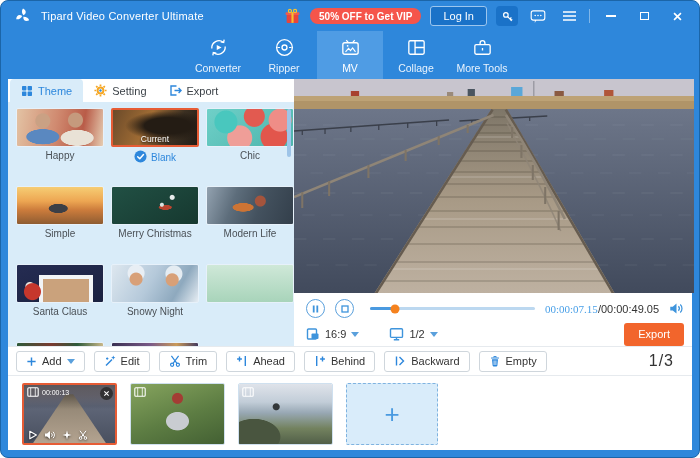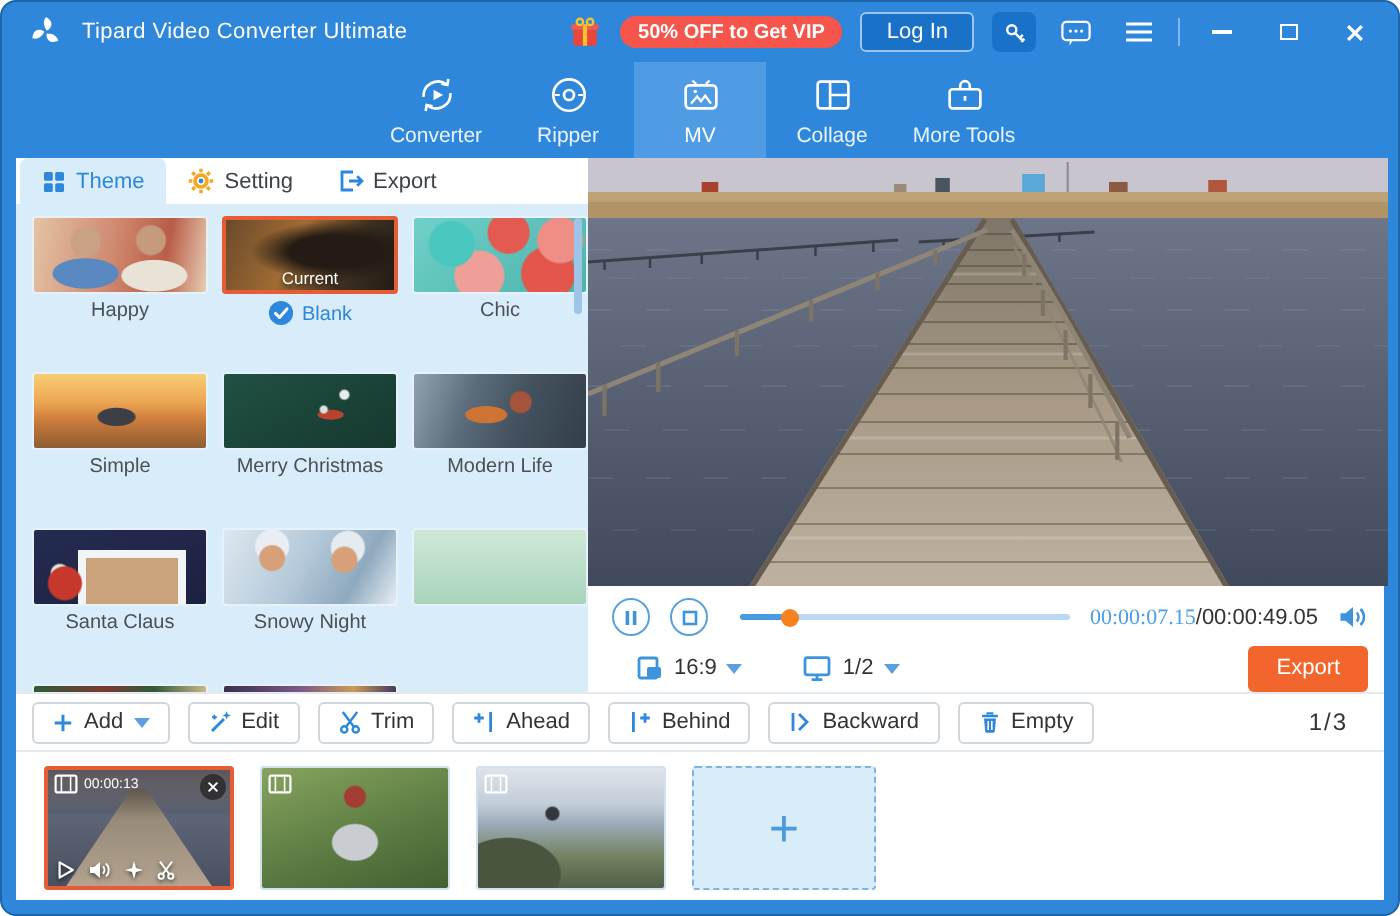--- a/index.html
+++ b/index.html
@@ -112,35 +112,35 @@
   .ctrl-row1 { height:27px; display:flex; align-items:center; padding:4px 10px 0 12px; gap:10px; }
   .circ-btn { width:19px; height:19px; border-radius:50%; border:1.4px solid #5aa0dc; background:#fff;
               display:flex; align-items:center; justify-content:center; cursor:pointer; flex:0 0 auto; }
   .slider { width:165px; height:3px; background:#bcd8f0; border-radius:2px; position:relative;
             margin-left:6px; cursor:pointer; }
   .slider-fill { position:absolute; left:0; top:0; height:3px; width:15%; background:#4a9ae0; border-radius:2px; }
   .knob { position:absolute; left:15%; top:50%; transform:translate(-50%,-50%); width:9px; height:9px;
           border-radius:50%; background:#f5821e; cursor:pointer; }
   .time { margin-left:auto; font-size:11px; color:#333; white-space:nowrap; }
   .time .cur { color:#4aa0e8;font-family:Liberation Serif, serif; }
-  .ctrl-row2 { height:26px; display:flex; align-items:center; padding:2px 10px 0 12px; gap:6px;margin-left:12px; }
+  .ctrl-row2 { height:26px; display:flex; align-items:center; padding:2px 10px 0 12px; gap:6px; }
   .sel-group { display:flex; align-items:center; gap:5px; background:none; border:none;
                font-size:11px; color:#333; cursor:pointer; }
   .caret { width:0; height:0; border-left:4px solid transparent; border-right:4px solid transparent;
            border-top:5px solid #5aa0dc; }
   .export-btn { margin-left:auto; background:#f2652c; color:#fff; border:none; border-radius:3px;
                 height:23px; padding:0 14px; font-size:11px; cursor:pointer; }
 
   
   .bottombar { height:29px; margin:0 7px; background:#fff; border-top:1px solid #e6eaee;
                display:flex; align-items:center; gap:9px; padding:0 8px; flex:0 0 auto; }
   .tbtn { height:21px; border:1px solid #cfd6dc; background:#fff; border-radius:3px; display:flex;
           align-items:center; gap:5px; padding:0 9px; font-size:11px; color:#333; cursor:pointer; }
   .tbtn.disabled { color:#b5bcc2; border-color:#e3e7eb; cursor:default; }
-  .page-ind { margin-left:auto; font-size:12px; color:#333; padding-right:10px; letter-spacing:1px; }
+  .page-ind { margin-left:auto; font-size:16px; color:#333; padding-right:10px; letter-spacing:1px; }
 
   
   .timeline { flex:1; margin:0 7px 7px; background:#fff; border-top:1px solid #e6eaee;
               display:flex; gap:13px; padding:7px 0 0 14px; }
   .clip { width:95px; height:62px; border-radius:2px; border:1px solid #cfe0ef; position:relative;
           overflow:hidden; cursor:pointer; flex:0 0 auto; }
   .clip.selected { border:2px solid #e65c35; }
   .clip-bg { position:absolute; inset:0; }
   .mini-dock { background:linear-gradient(180deg,#b4aeb8 0%,#8b8894 16%,#5f6678 36%,#49505f 100%); }
   .mini-dock::after { content:""; position:absolute; inset:0;

